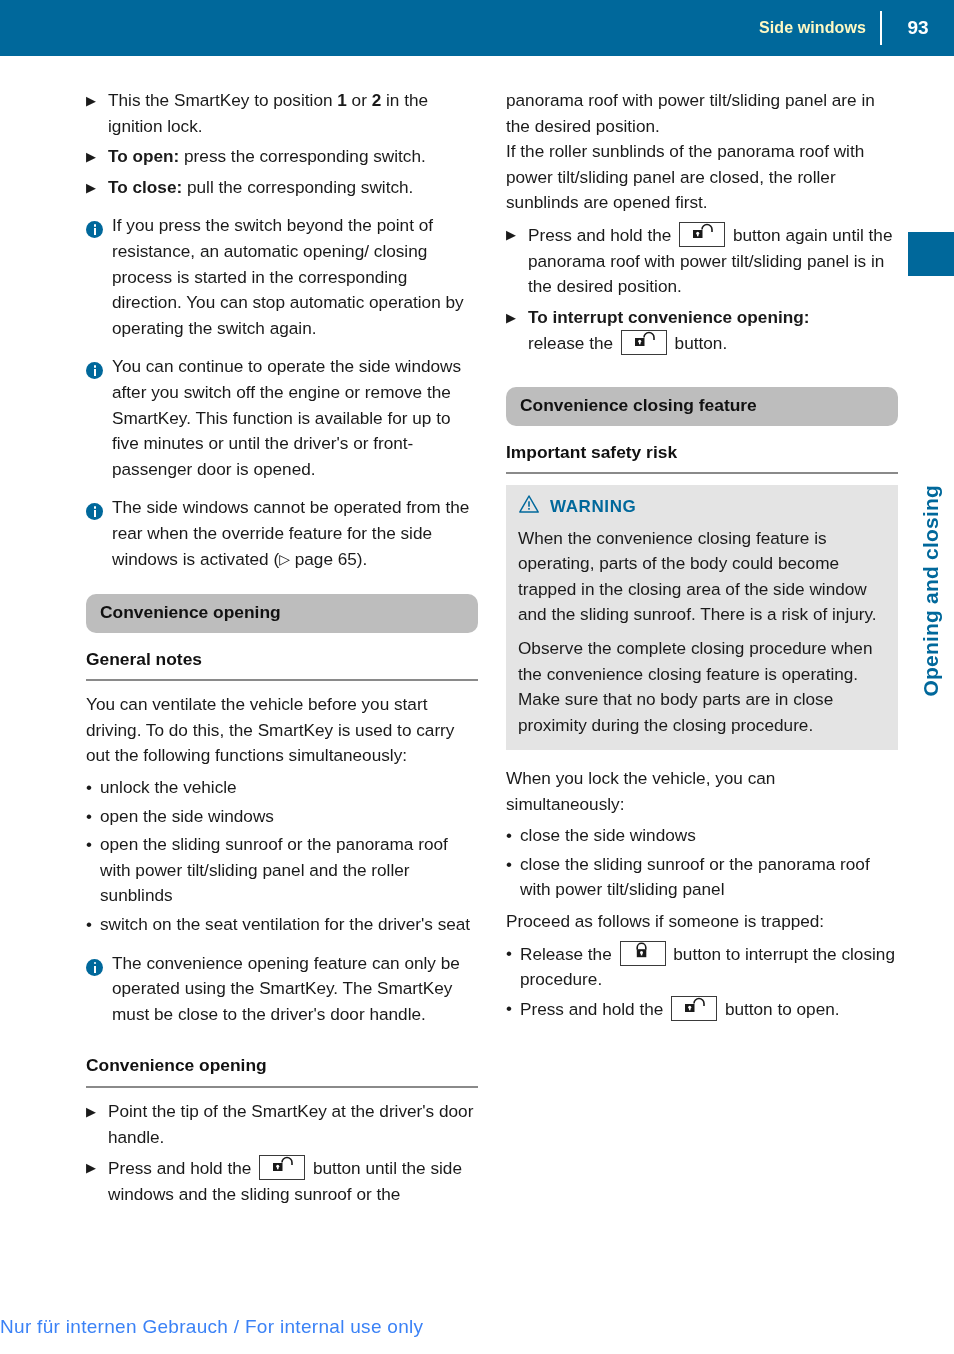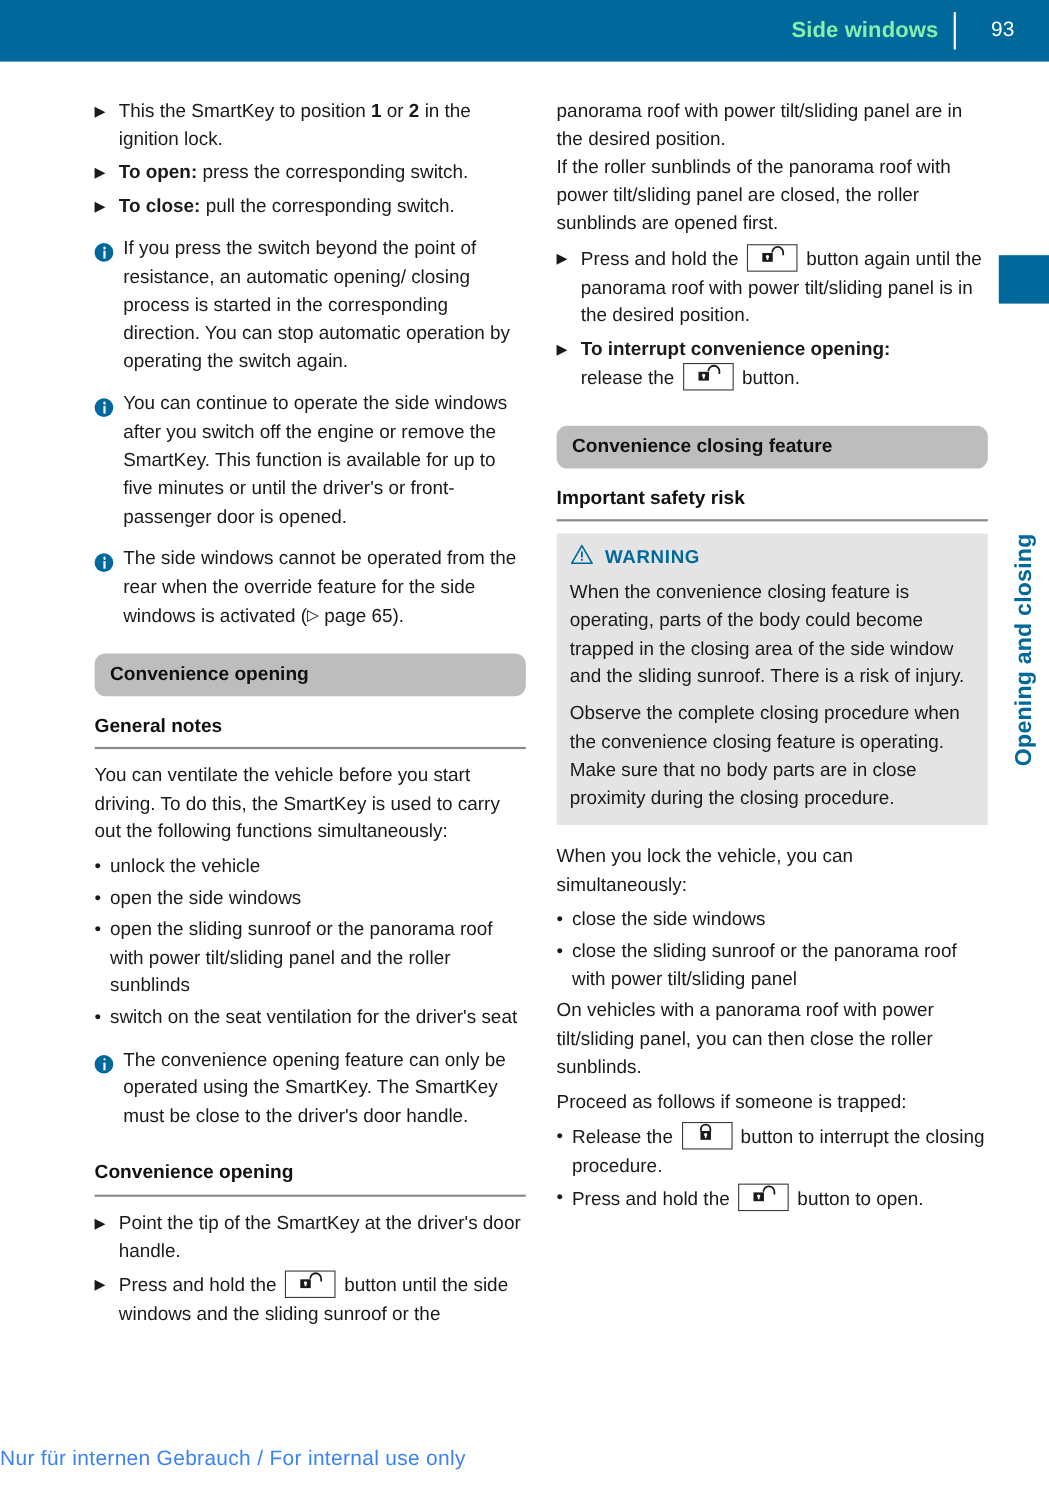--- a/index.html
+++ b/index.html
@@ -25,36 +25,36 @@
     background: #00689b;
   }
   .header-inner {
     position: absolute;
     right: 0; top: 0;
     height: 56px;
     display: flex;
     align-items: center;
   }
   .header-title {
-    font-size: 20px;
-    font-weight: bold;
-    color: #86efac;
+    font-size: 16px;
+    font-weight: bold;
+    color: #fef9c3;
     letter-spacing: 0.1px;
     padding-right: 14px;
   }
   .header-sep {
     width: 2px;
     height: 34px;
     background: #ffffff;
   }
   .header-page {
     font-size: 19px;
-    font-weight: normal;
+    font-weight: bold;
     color: #ffffff;
-    width: 85px;
+    width: 72px;
     text-align: center;
   }
 
   
   .side-tab-block {
     position: absolute;
     left: 908px;
     top: 232px;
     width: 46px;
     height: 44px;
@@ -371,21 +371,20 @@
 
   <div class="bullet">
     <div class="bullet-marker">•</div>
     <div class="bullet-body">close the side windows</div>
   </div>
   <div class="bullet">
     <div class="bullet-marker">•</div>
     <div class="bullet-body">close the sliding sunroof or the panorama roof with power tilt/sliding panel</div>
   </div>
 
-  <p class="para-tight" style="margin-top:3px;">On vehicles with a panorama roof with power tilt/sliding panel, you can then close the roller sunblinds.</p>
   <p class="para" style="margin-top:6px;">Proceed as follows if someone is trapped:</p>
 
   <div class="bullet">
     <div class="bullet-marker">•</div>
     <div class="bullet-body"><span>Release the </span><span class="icon-btn"><svg width="41" height="20" viewBox="0 0 41 20">
             <path d="M16.2 7.5 L16.2 5.6 A4.3 4.3 0 0 1 24.8 5.6 L24.8 7.5" fill="none" stroke="#1a1a1a" stroke-width="1.6"></path>
             <rect x="15.8" y="7.2" width="9.5" height="8" fill="#1a1a1a"></rect>
             <circle cx="20.5" cy="10.4" r="1.5" fill="#ffffff"></circle>
             <rect x="19.8" y="10.4" width="1.5" height="3" fill="#ffffff"></rect>
           </svg></span><span> button to interrupt the closing procedure.</span></div>

